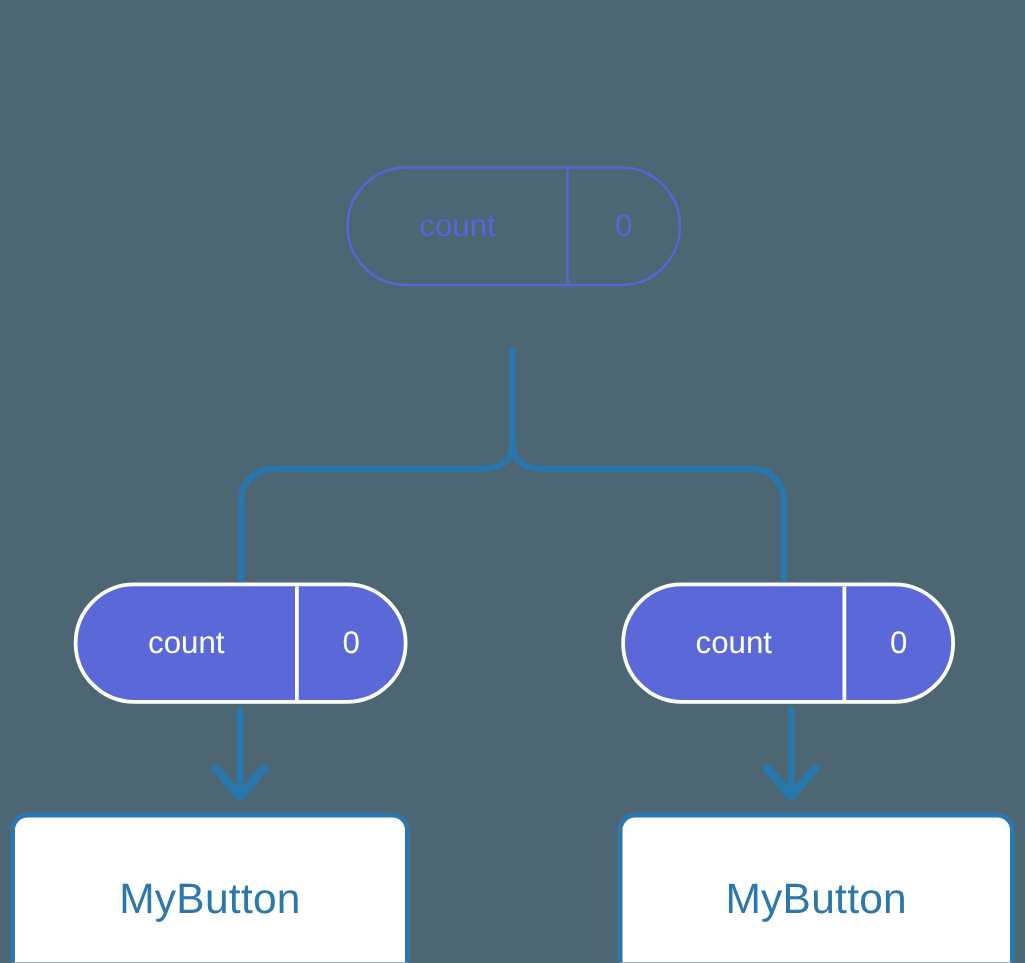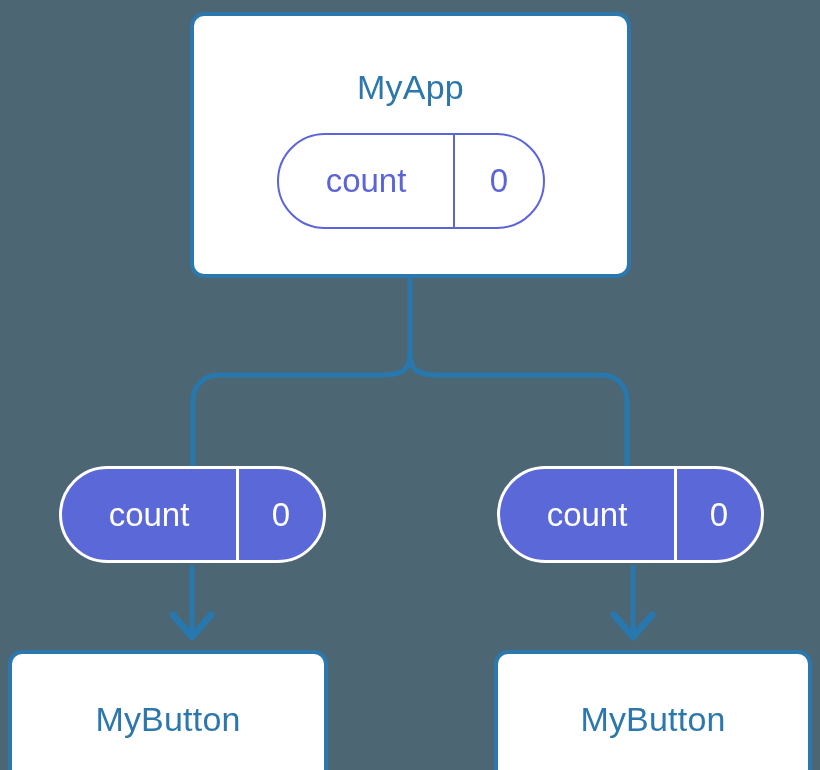--- a/index.html
+++ b/index.html
@@ -81,21 +81,21 @@
     display: flex;
     align-items: stretch;
     box-sizing: border-box;
     border-radius: 999px;
     overflow: hidden;
   }
   .pill-key, .pill-val {
     display: flex;
     align-items: center;
     justify-content: center;
-    font-size: 33px;
+    font-size: 25px;
     font-weight: 400;
     box-sizing: border-box;
     white-space: nowrap;
   }
 
   
   .pill-outline {
     border: 2.5px solid #5b64d8;
     background: transparent;
   }
@@ -162,23 +162,20 @@
       <path d="M 192 565 L 192 636" fill="none" stroke="#2878ad" stroke-width="5" stroke-linecap="butt"></path>
       <path d="M 173 615 L 192 637 L 211 615" fill="none" stroke="#2878ad" stroke-width="7" stroke-linecap="round" stroke-linejoin="round"></path>
     </g>
 
     <g>
       <path d="M 633 565 L 633 636" fill="none" stroke="#2878ad" stroke-width="5" stroke-linecap="butt"></path>
       <path d="M 614 615 L 633 637 L 652 615" fill="none" stroke="#2878ad" stroke-width="7" stroke-linecap="round" stroke-linejoin="round"></path>
     </g>
   </svg>
 
-  <div class="comp-box" id="box-myapp">
-    <div class="comp-title">MyApp</div>
-  </div>
 
   <div class="pill pill-outline" id="pill-myapp-state">
     <div class="pill-key">count</div>
     <div class="pill-val">0</div>
   </div>
 
   <div class="pill pill-filled" id="pill-prop-left">
     <div class="pill-key">count</div>
     <div class="pill-val">0</div>
   </div>

